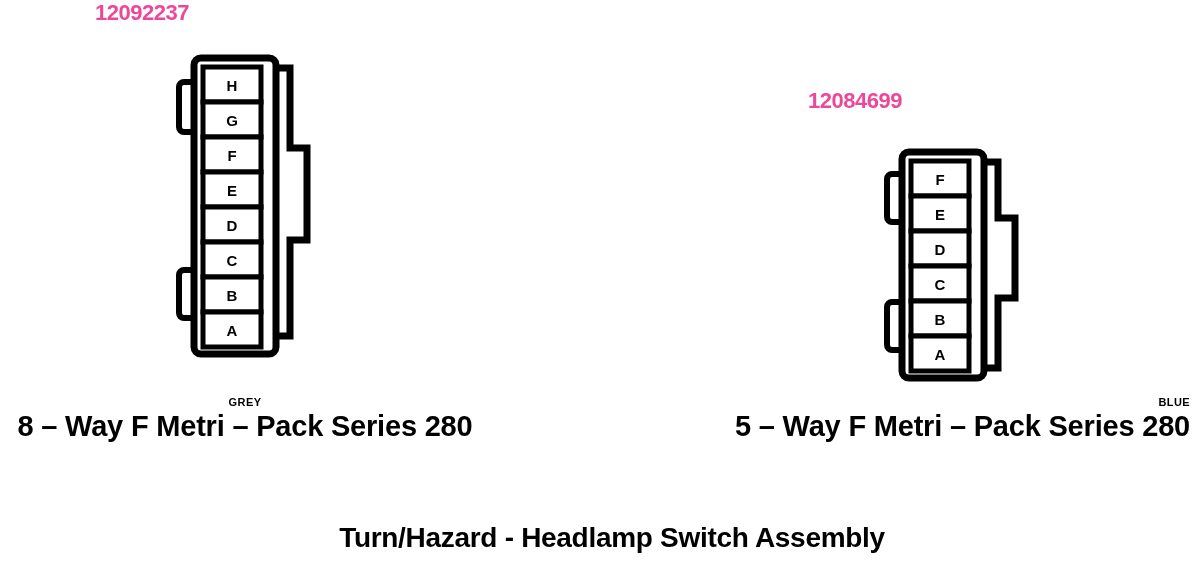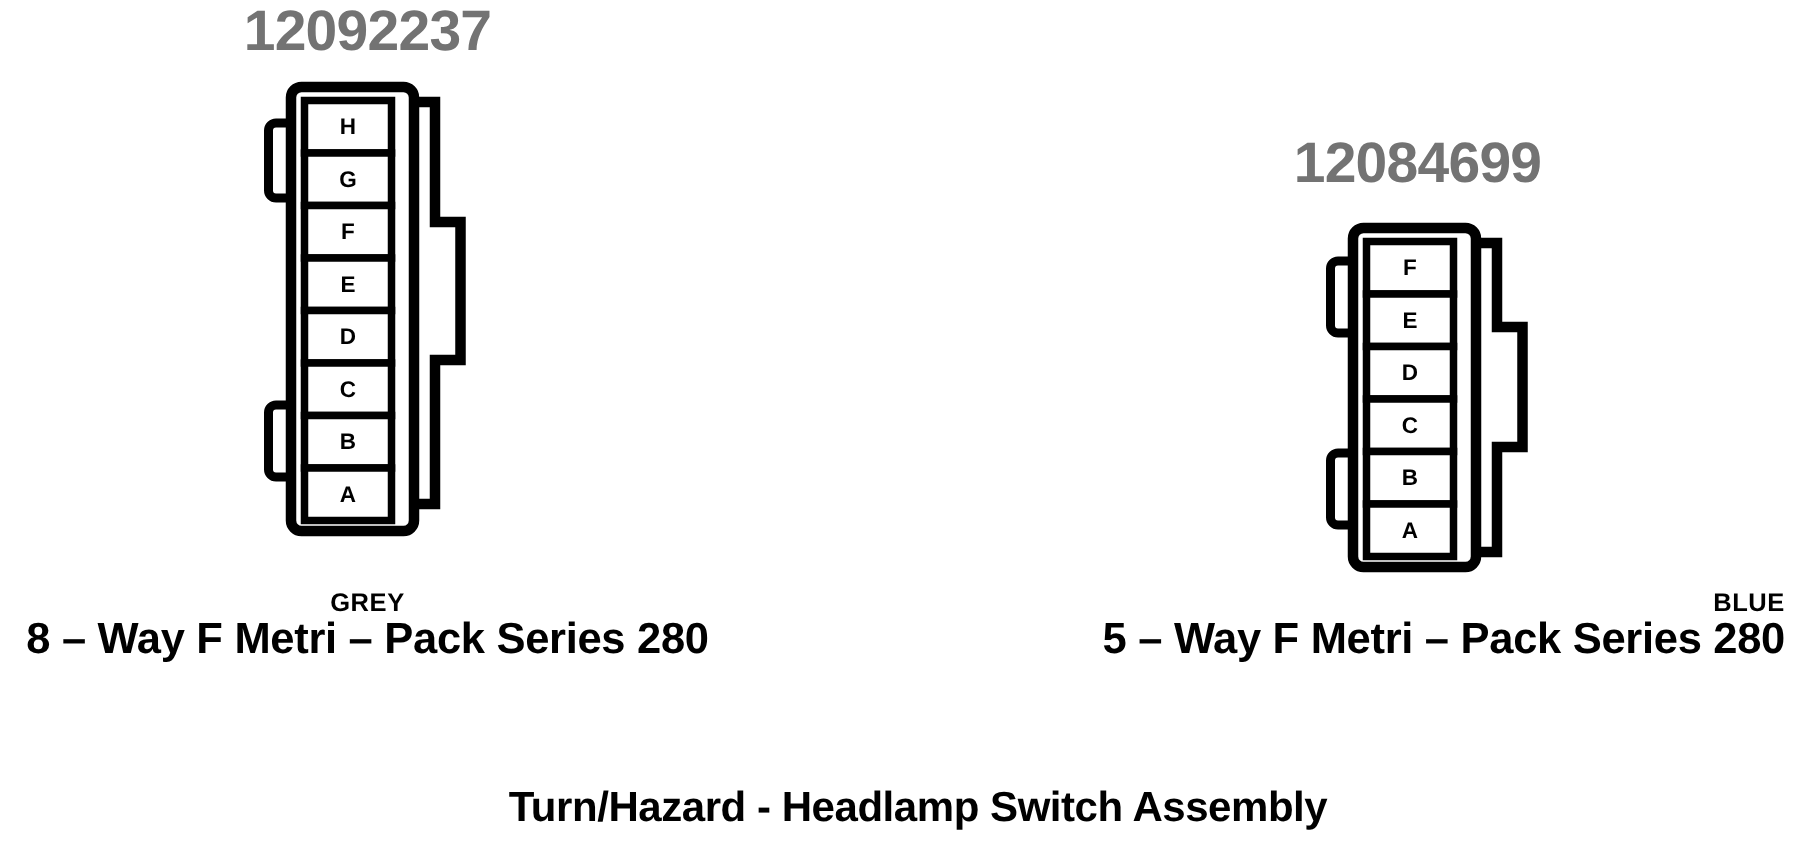--- a/index.html
+++ b/index.html
@@ -18,37 +18,37 @@
   .diagram-root {
     position: absolute;
     inset: 0;
   }
   .conn-group {
     position: absolute;
   }
   .part-number {
     position: absolute;
     font-weight: bold;
-    font-size: 38px;
+    font-size: 22px;
     letter-spacing: -0.5px;
     white-space: nowrap;
-    text-align: center;
-    color: #737373;
+    text-align: left;
+    color: #ec4899;
   }
   .conn-svg-wrap {
     position: absolute;
   }
   .caption-block {
     position: absolute;
     text-align: center;
     white-space: nowrap;
   }
   .cap-color {
     font-weight: bold;
-    font-size: 17px;
+    font-size: 11px;
     letter-spacing: 0.4px;
     line-height: 18px;
   }
   .cap-desc {
     font-weight: bold;
     font-size: 29px;
     letter-spacing: -0.2px;
     line-height: 30px;
   }
   .cap-ref {
@@ -131,21 +131,21 @@
     </div>
 
     <div class="caption-block" style="left:0px; top:393px; width:490px;">
       <div class="cap-color">GREY</div>
       <div class="cap-desc">8 – Way F Metri – Pack Series 280</div>
     </div>
   </div>
 
   <div class="conn-group" style="left:700px; top:0px; width:500px; height:500px;">
 
-    <div class="part-number" style="left:95px; top:88px; width:300px;">12084699</div>
+    <div class="part-number" style="left:108px; top:88px; width:300px;">12084699</div>
 
     <div class="conn-svg-wrap" style="left:178px; top:146px; width:160px; height:248px;">
       <svg width="160" height="248" viewBox="0 0 160 248" xmlns="http://www.w3.org/2000/svg">
 
         <rect x="9" y="28" width="26" height="48" rx="5" ry="5" fill="#ffffff" stroke="#000000" stroke-width="6"></rect>
 
         <rect x="9" y="156" width="26" height="48" rx="5" ry="5" fill="#ffffff" stroke="#000000" stroke-width="6"></rect>
 
         <path d="M 96 16
                  L 120 16

